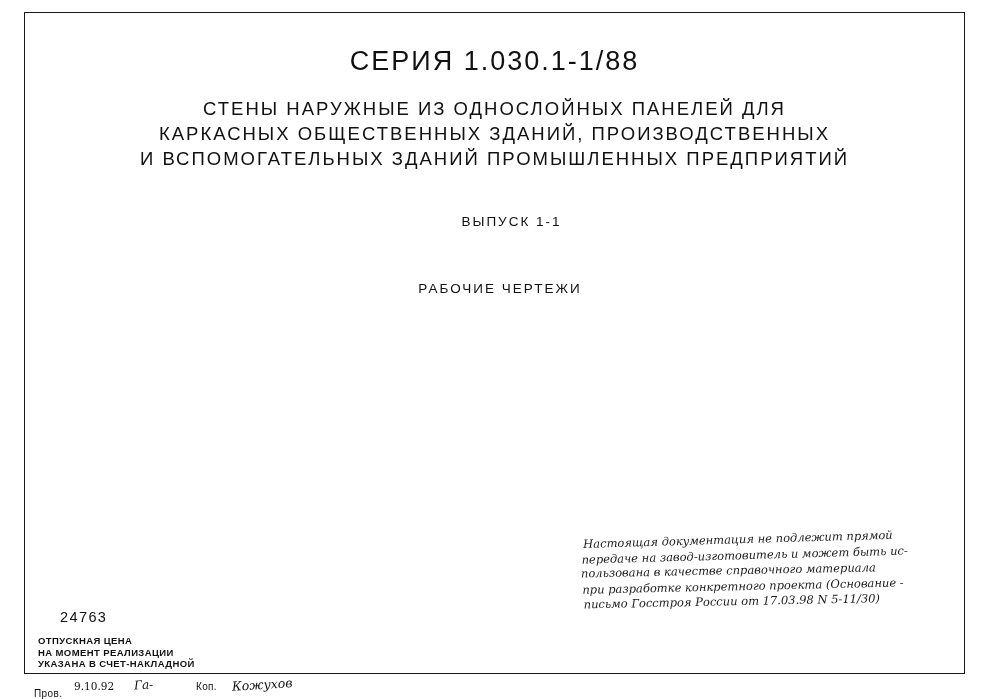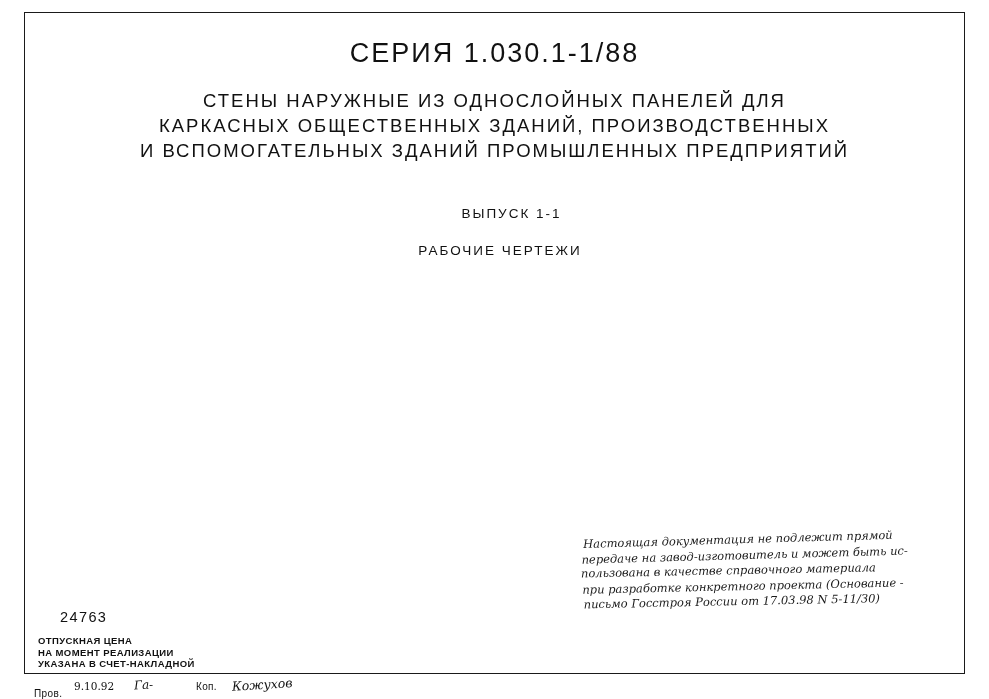--- a/index.html
+++ b/index.html
@@ -39,21 +39,21 @@
     letter-spacing: 2.0px;
     white-space: nowrap;
   }
 
   .t-header {
     margin-top: 18px;
     font-size: 17.5px;
     letter-spacing: 1.9px;
   }
   .t-series {
-    margin-top: 26px;
+    margin-top: 34px;
     font-size: 27px;
     letter-spacing: 3.2px;
   }
   .t-title {
     margin-top: 19px;
     font-size: 18.5px;
     line-height: 25px;
     letter-spacing: 1.6px;
   }
   .t-issue {
@@ -62,21 +62,21 @@
     letter-spacing: 1.6px;
     padding-left: 34px;
   }
   .t-subtitle {
     margin-top: 27px;
     font-size: 17.5px;
     line-height: 25px;
     letter-spacing: 1.5px;
   }
   .t-drawings {
-    margin-top: 22px;
+    margin-top: 52px;
     font-size: 13.5px;
     letter-spacing: 1.6px;
     padding-left: 11px;
   }
 
   .handwriting {
     position: absolute;
     left: 583px;
     top: 536px;
     width: 355px;

